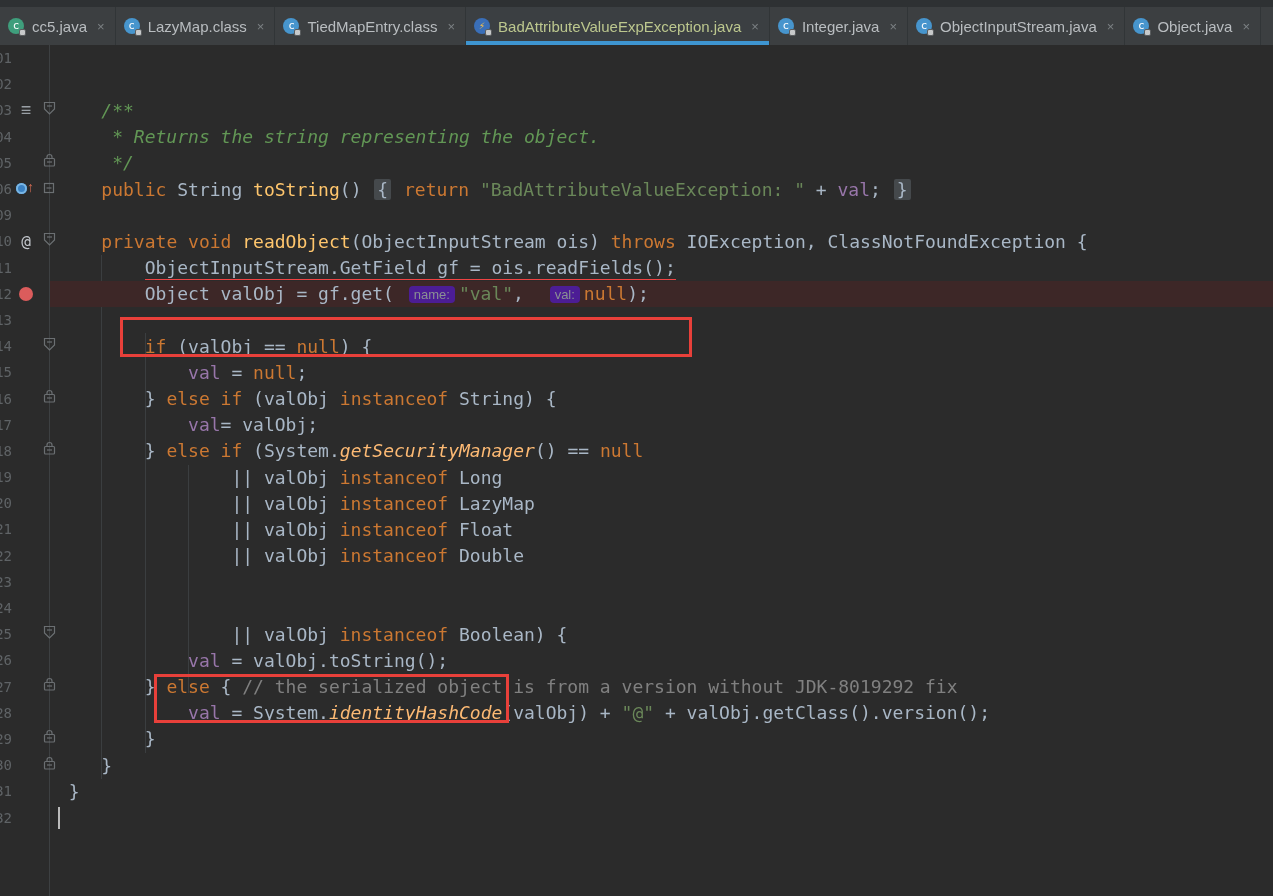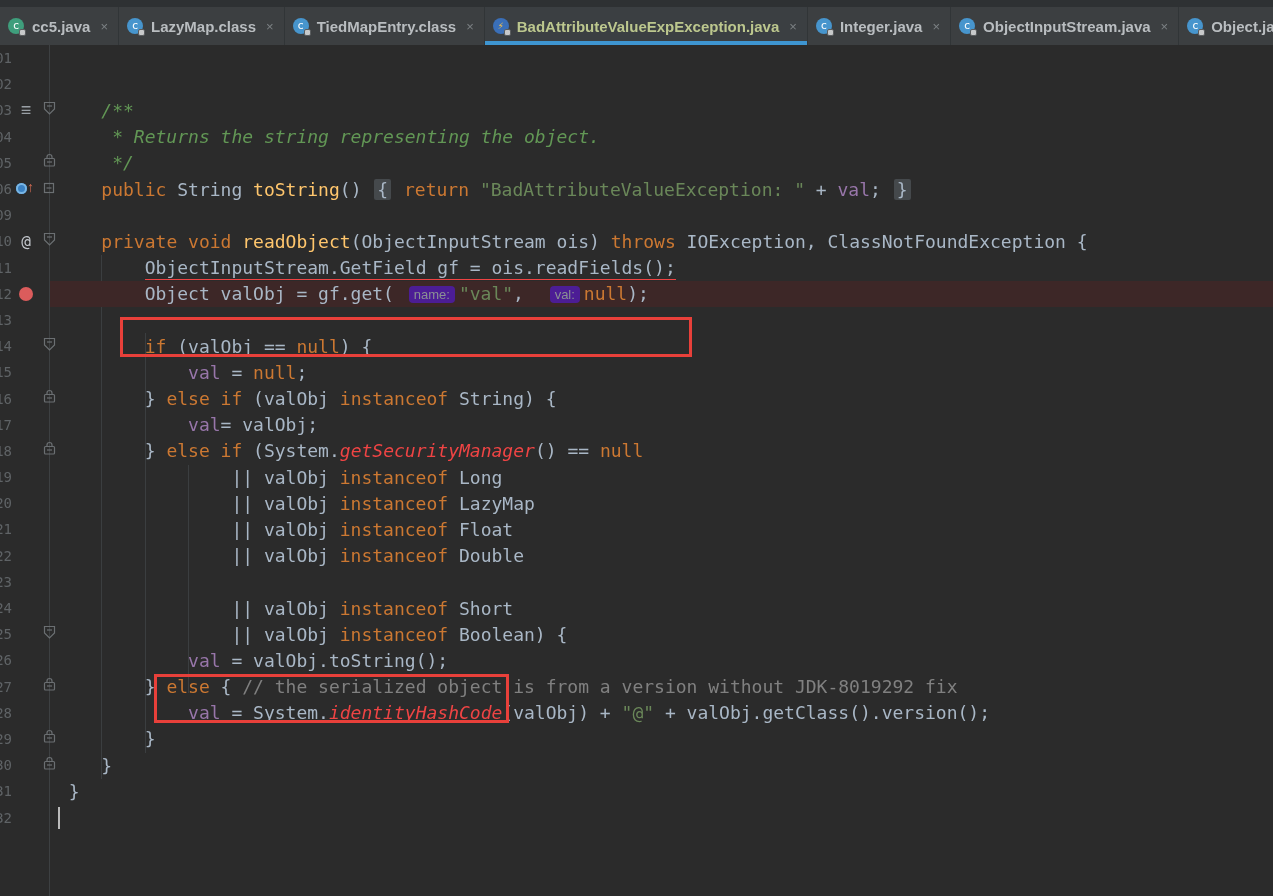--- a/index.html
+++ b/index.html
@@ -7,21 +7,21 @@
           font-family:"Liberation Sans",sans-serif;}
 
   
   #tabbar{position:absolute;left:0;top:0;width:1273px;height:45px;background:#3c3f41;}
   #tabbar-top{position:absolute;left:0;top:0;width:100%;height:7px;background:#2e3133;}
   #tabs{position:absolute;left:0;top:7px;height:38px;display:flex;overflow:hidden;width:1273px;}
   .tab{position:relative;display:flex;align-items:center;height:38px;padding:0 10px 0 8px;
        background:#3c3f41;border-right:1px solid #313537;cursor:default;flex:0 0 auto;}
   .tab.active{background:#38424c22;}
   .tab.active::after{content:"";position:absolute;left:0;right:0;bottom:0;height:4px;background:#3e95d1;}
-  .tab-label{font-size:15px;color:#b9bdc0;margin:0 4px 0 7px;white-space:nowrap;font-weight:bold;}
+  .tab-label{font-size:15px;color:#b9bdc0;margin:0 4px 0 7px;white-space:nowrap;}
   .tab.active .tab-label{color:#bcc78e;}
   .tab-close{font-size:13px;color:#7c8184;margin-left:6px;line-height:1;}
   .ficon{position:relative;width:17px;height:17px;flex:0 0 17px;}
   .ficon .circ{position:absolute;left:0;top:0;width:16px;height:16px;border-radius:50%;
                color:#fff;font-size:11px;line-height:16px;text-align:center;font-family:"DejaVu Sans Mono",monospace;}
   .ficon.java-class .circ{background:#3f9e7c;}
   .ficon.class-file .circ{background:#4795cd;}
   .ficon.exception-class .circ{background:#3a6fb8;font-size:10px;color:#f7c04a;}
   .ficon .badge{position:absolute;right:-1px;bottom:-1px;width:7px;height:7px;border-radius:2px;
                 background:#c7c9ca;border:1px solid #5a5d5f;box-sizing:border-box;}
@@ -34,21 +34,21 @@
   .row-hl{position:absolute;left:50px;right:0;top:0;bottom:0;background:#3d2727;}
   .ln{width:44px;margin-left:-32px;flex:0 0 auto;text-align:right;font-family:"DejaVu Sans Mono",monospace;
       font-size:14px;color:#5f6366;position:relative;}
   .gcell{width:28px;flex:0 0 28px;display:flex;align-items:center;justify-content:center;position:relative;}
   .fcell{width:18px;flex:0 0 18px;display:flex;align-items:center;justify-content:center;position:relative;}
   .code{position:relative;white-space:pre;font-family:"DejaVu Sans Mono",monospace;font-size:18px;color:#a9b7c6;}
 
   .seg-p{color:#a9b7c6;} .seg-k{color:#cc7832;} .seg-s{color:#6a8759;}
   .seg-d{color:#629755;font-style:italic;} .seg-c{color:#808080;}
   .seg-f{color:#9876aa;} .seg-m{color:#ffc66d;font-weight:normal;}
-  .seg-sm{color:#ef4444;font-style:italic;}
+  .seg-sm{color:#fdba74;font-style:italic;}
   .seg-pu{color:#a9b7c6;border-bottom:1px solid #ef4444;padding-bottom:1px;}
   .seg-fold{background:#45494c;color:#a9b7c6;border-radius:2px;padding:0 3px;margin:0 2px;}
   .seg-chip{background:#4c1d95;color:#8b9094;border-radius:4px;padding:1px 5px;margin:0 4px;
             font-family:"Liberation Sans",sans-serif;font-size:13px;position:relative;top:-1px;}
 
   .bp-dot{width:14px;height:14px;border-radius:50%;background:#db5c5c;}
   .at-glyph{font-size:16px;color:#c3c7cd;font-family:"DejaVu Sans Mono",monospace;}
   .struct-glyph{font-size:18px;color:#9aa0a6;line-height:1;}
   .ovr{position:relative;width:20px;height:16px;}
   .ovr .oc{position:absolute;left:0;top:2px;width:11px;height:11px;border-radius:50%;background:#3b82c4;
@@ -309,21 +309,20 @@
         </div>
         <div class="line">
           <span class="ln">123</span>
           <span class="gcell"></span>
           <span class="fcell"></span>
         </div>
         <div class="line">
           <span class="ln">124</span>
           <span class="gcell"></span>
           <span class="fcell"></span>
-          <span class="code"><span class="seg-p">                || valObj </span><span class="seg-k">instanceof</span><span class="seg-p"> Short</span></span>
         </div>
         <div class="line">
           <span class="ln">125</span>
           <span class="gcell"></span>
           <span class="fcell">
             <span><svg class="fold-svg" width="13" height="15">
                 <path d="M1.5 1.5 H11.5 V8 L6.5 13 L1.5 8 Z"></path>
                 <path d="M4 5 H9"></path>
               </svg></span>
           </span>

